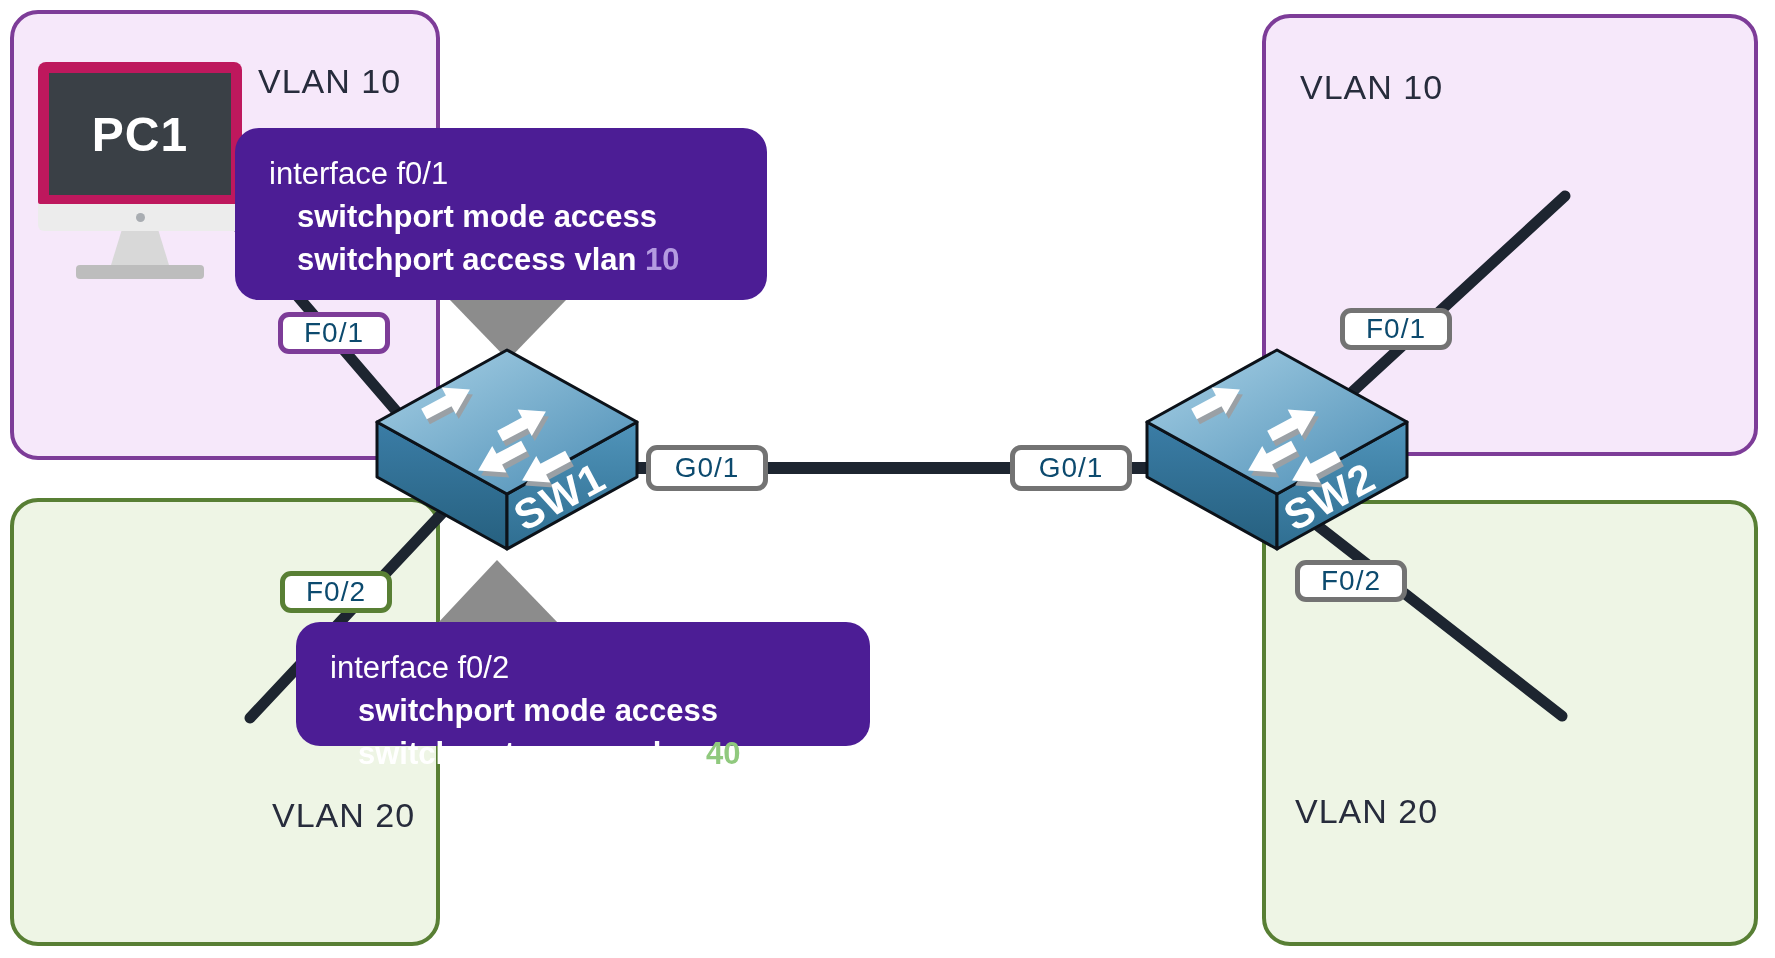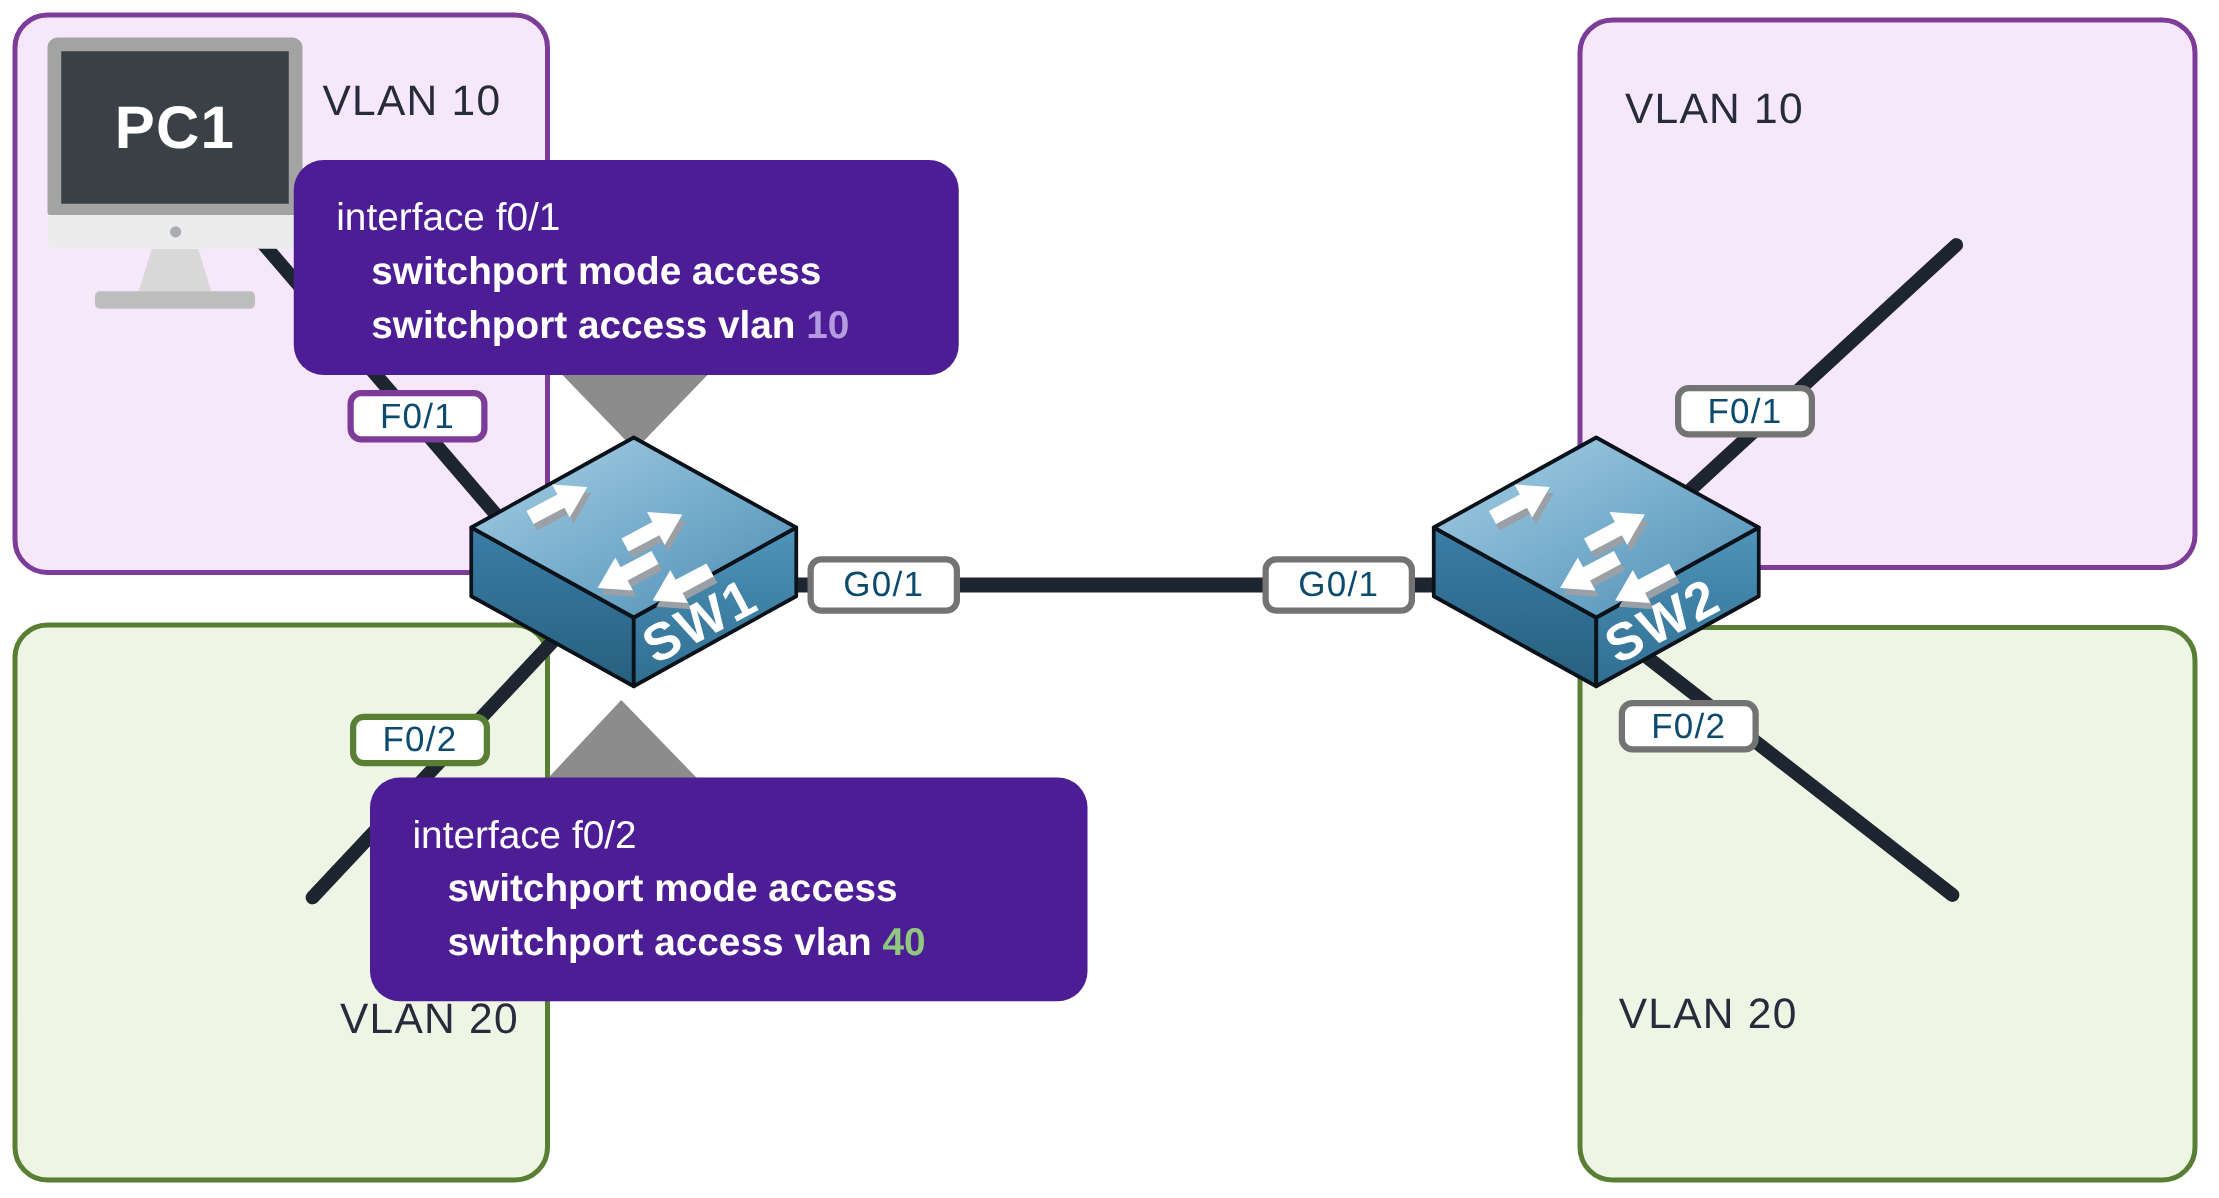--- a/index.html
+++ b/index.html
@@ -5,21 +5,21 @@
   html,body{margin:0;padding:0;background:#fff;}
   .canvas{position:relative;width:1775px;height:958px;background:#ffffff;overflow:hidden;
           font-family:"Liberation Sans",sans-serif;}
   .zone{position:absolute;border-radius:28px;border:4px solid #000;box-sizing:border-box;}
   .zone.purple{background:#f6e8fa;border-color:#7d3c98;}
   .zone.green{background:#eef5e5;border-color:#587f34;}
   .wires{position:absolute;left:0;top:0;}
   .vlan-label{position:absolute;font-size:34px;letter-spacing:1px;color:#272c3c;white-space:nowrap;}
   
   .pc{position:absolute;width:204px;}
-  .pc .monitor{position:relative;width:204px;height:142px;background:#a3a3a3;border-radius:8px 8px 2px 2px;}
+  .pc .monitor{position:relative;width:204px;height:142px;background:#be185d;border-radius:8px 8px 2px 2px;margin-top:32px;}
   .pc .screen{position:absolute;left:11px;top:11px;right:11px;bottom:9px;background:#3a4046;
               display:flex;align-items:center;justify-content:center;}
   .pc .pc-label{font-size:48px;font-weight:bold;color:#ffffff;letter-spacing:1px;}
   .pc .chin{position:relative;width:204px;height:27px;background:#ececec;border-radius:0 0 6px 6px;}
   .pc .dot{position:absolute;left:50%;top:50%;width:9px;height:9px;margin:-4.5px;border-radius:50%;background:#a9adb2;}
   .pc .stand{width:58px;height:34px;background:#d8d8d8;margin:0 auto;
              clip-path:polygon(18% 0,82% 0,100% 100%,0 100%);}
   .pc .base{width:128px;height:14px;background:#bdbdbd;border-radius:4px;margin:0 auto;}
   
   .plabel{position:absolute;background:#ffffff;border:5px solid #737373;border-radius:11px;
@@ -140,19 +140,19 @@
   <div class="vlan-label" style="left:272px;top:796px;">VLAN 20</div>
   <div class="vlan-label" style="left:1300px;top:68px;">VLAN 10</div>
   <div class="vlan-label" style="left:1295px;top:792px;">VLAN 20</div>
 
   <div class="tooltip" style="left:235px;top:128px;width:532px;height:172px;">
     <div>interface f0/1</div>
     <div class="cmd">switchport mode access</div>
     <div class="cmd"><span>switchport access vlan </span><span style="color: rgb(180, 155, 224);">10</span></div>
   </div>
 
-  <div class="tooltip" style="left:296px;top:622px;width:574px;height:179px;">
+  <div class="tooltip" style="left:296px;top:622px;width:574px;height:124px;">
     <div>interface f0/2</div>
     <div class="cmd">switchport mode access</div>
     <div class="cmd"><span>switchport access vlan </span><span style="color: rgb(144, 201, 126);">40</span></div>
   </div>
 
 </div>
 
 </body></html>

